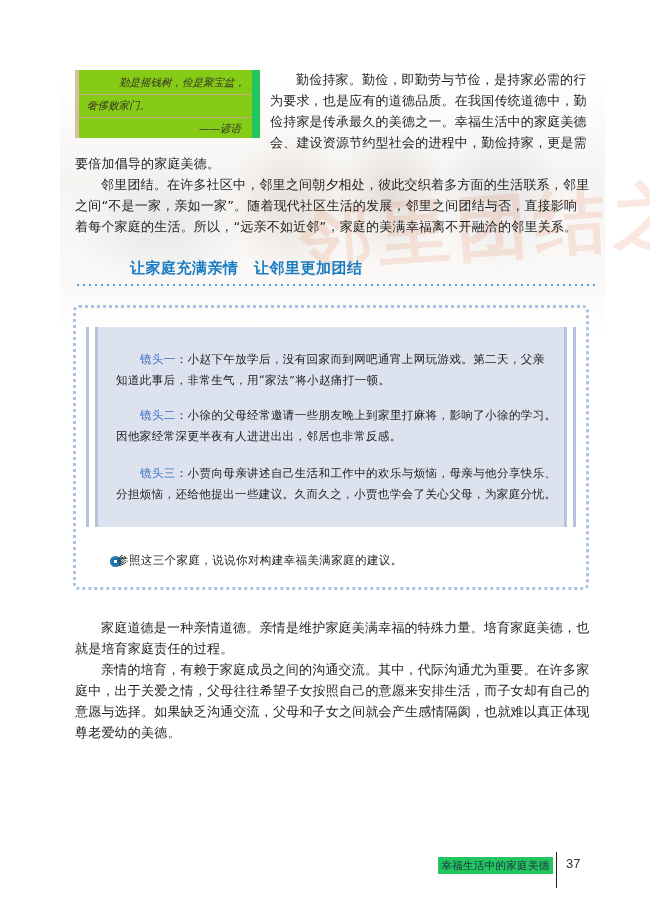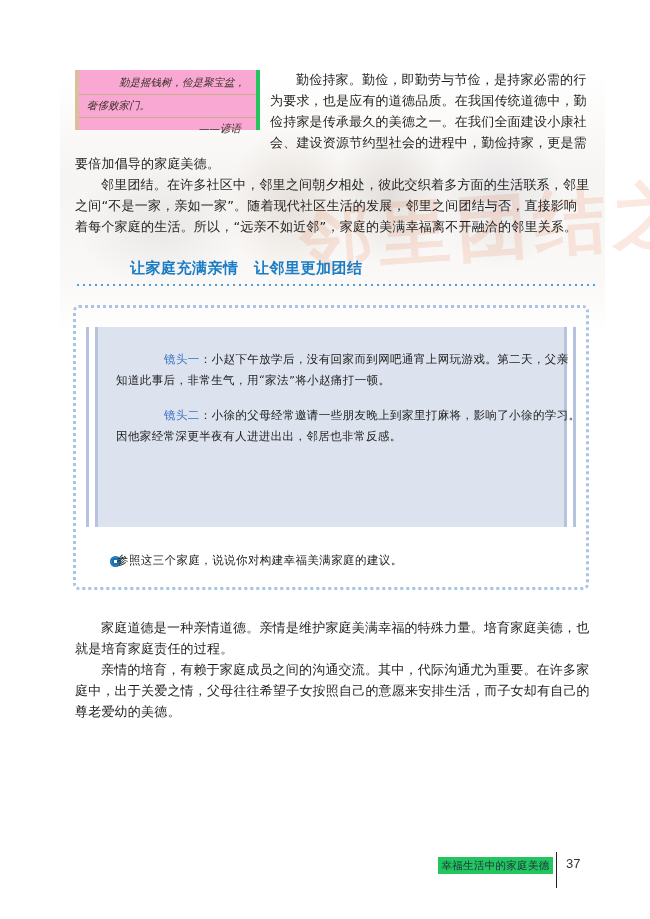--- a/index.html
+++ b/index.html
@@ -27,24 +27,24 @@
       font-family: "DejaVu Sans", sans-serif; font-weight: bold;
       font-size: 72px; color: rgba(230,120,70,0.16); letter-spacing: 6px;
       transform: rotate(-4deg); white-space: nowrap; z-index: 0;
       line-height: 110px;
     }
 
     .content { position: absolute; left: 0; top: 0; width: 650px; height: 919px; z-index: 1; }
 
     
     .quote-box {
-      position: absolute; left: 75px; top: 70px; width: 185px; height: 60px;
-      background: #f9a8d4;
+      position: absolute; left: 75px; top: 70px; width: 185px; height: 68px;
+      background: #84cc16;
       border-left: 4px solid #d9bf9c;
-      border-right: 4px solid #22c55e;
+      border-right: 8px solid #22c55e;
     }
     .quote-box .line { position: absolute; left: 0; right: 0; height: 1px; background: #c9ad88; }
     .quote-box .q {
       position: absolute; font-size: 10.5px; font-style: italic; color: #3a2f25; white-space: nowrap;
     }
 
     .para {
       position: absolute; font-size: 13px; line-height: 21px; color: #1e1e1e;
       letter-spacing: 0.2px;
     }
@@ -81,21 +81,21 @@
     .film-strip.right { right: 0; }
     .film-strip .holes {
       position: absolute; left: 3px; top: 0; width: 6px; height: 100%;
       background-image: repeating-linear-gradient(180deg, transparent 0 6px, #fff 6px 12px, transparent 12px 15px);
     }
     .scene {
       position: absolute; left: 30px; width: 445px; font-size: 11.5px; line-height: 21px;
       font-family: "DejaVu Serif", "Liberation Serif", serif; color: #222; letter-spacing: 0.4px;
     }
     .scene p { white-space: nowrap; }
-    .scene .lbl { color: #3a73c4; margin-left: 24px; }
+    .scene .lbl { color: #3a73c4; }
     .prompt {
       position: absolute; left: 117px; top: 553px; font-size: 11.5px;
       font-family: "DejaVu Serif", "Liberation Serif", serif; color: #222; letter-spacing: 0.4px;
       white-space: nowrap;
     }
     .bullet-icon {
       position: absolute; left: 110px; top: 556px; width: 11px; height: 11px; border-radius: 50%;
       background: radial-gradient(circle at 50% 50%, #ffffff 0 1.5px, #1a6fae 2px 3.5px, #2a8fd0 4px, #16588c 5.5px);
     }
 
@@ -124,21 +124,21 @@
       <div class="line" style="top:24px"></div>
       <div class="line" style="top:47px"></div>
       <div class="q" style="left:40px; top:6px;">勤是摇钱树，俭是聚宝盆，</div>
       <div class="q" style="left:8px; top:29px;">奢侈败家门。</div>
       <div class="q" style="left:120px; top:52px;text-align:right;">——谚语</div>
     </div>
 
     <div class="para" style="left:270px; top:69px; width:335px;">
       <p style="padding-left:26px">勤俭持家。勤俭，即勤劳与节俭，是持家必需的行</p>
       <p>为要求，也是应有的道德品质。在我国传统道德中，勤</p>
-      <p>俭持家是传承最久的美德之一。在我们全面建设小康社</p>
+      <p>俭持家是传承最久的美德之一。幸福生活中的家庭美德</p>
       <p>会、建设资源节约型社会的进程中，勤俭持家，更是需</p>
     </div>
     <div class="para" style="left:75px; top:153px; width:530px;">
       <p>要倍加倡导的家庭美德。</p>
     </div>
 
     <div class="para" style="left:75px; top:174px; width:530px;">
       <p style="padding-left:26px">邻里团结。在许多社区中，邻里之间朝夕相处，彼此交织着多方面的生活联系，邻里</p>
       <p>之间“不是一家，亲如一家”。随着现代社区生活的发展，邻里之间团结与否，直接影响</p>
       <p>着每个家庭的生活。所以，“远亲不如近邻”，家庭的美满幸福离不开融洽的邻里关系。</p>
@@ -157,33 +157,38 @@
         </div>
 
       <div class="scene" style="top:22px;">
         <p style="padding-left:24px"><span class="lbl">镜头一</span><span>：小赵下午放学后，没有回家而到网吧通宵上网玩游戏。第二天，父亲</span></p>
         <p>知道此事后，非常生气，用“家法”将小赵痛打一顿。</p>
       </div>
       <div class="scene" style="top:78px;">
         <p style="padding-left:24px"><span class="lbl">镜头二</span><span>：小徐的父母经常邀请一些朋友晚上到家里打麻将，影响了小徐的学习。</span></p>
         <p>因他家经常深更半夜有人进进出出，邻居也非常反感。</p>
       </div>
+      <div class="scene" style="top:136px;">
+        <p style="padding-left:24px"><span class="lbl">镜头三</span><span>：小贾向母亲讲述自己生活和工作中的欢乐与烦恼，母亲与他分享快乐、</span></p>
+        <p>分担烦恼，还给他提出一些建议。久而久之，小贾也学会了关心父母，为家庭分忧。</p>
+      </div>
     </div>
 
     <span class="bullet-icon"></span>
     <div class="prompt">参照这三个家庭，说说你对构建幸福美满家庭的建议。</div>
 
     <div class="para" style="left:75px; top:617px; width:530px;">
       <p style="padding-left:26px">家庭道德是一种亲情道德。亲情是维护家庭美满幸福的特殊力量。培育家庭美德，也</p>
       <p>就是培育家庭责任的过程。</p>
     </div>
 
     <div class="para" style="left:75px; top:659px; width:530px;">
       <p style="padding-left:26px">亲情的培育，有赖于家庭成员之间的沟通交流。其中，代际沟通尤为重要。在许多家</p>
       <p>庭中，出于关爱之情，父母往往希望子女按照自己的意愿来安排生活，而子女却有自己的</p>
+      <p>意愿与选择。如果缺乏沟通交流，父母和子女之间就会产生感情隔阂，也就难以真正体现</p>
       <p>尊老爱幼的美德。</p>
     </div>
 
     <div class="footer-tag">幸福生活中的家庭美德</div>
     <div class="footer-rule"></div>
     <div class="page-num">37</div>
   </div>
 </div>
 
 </body></html>

